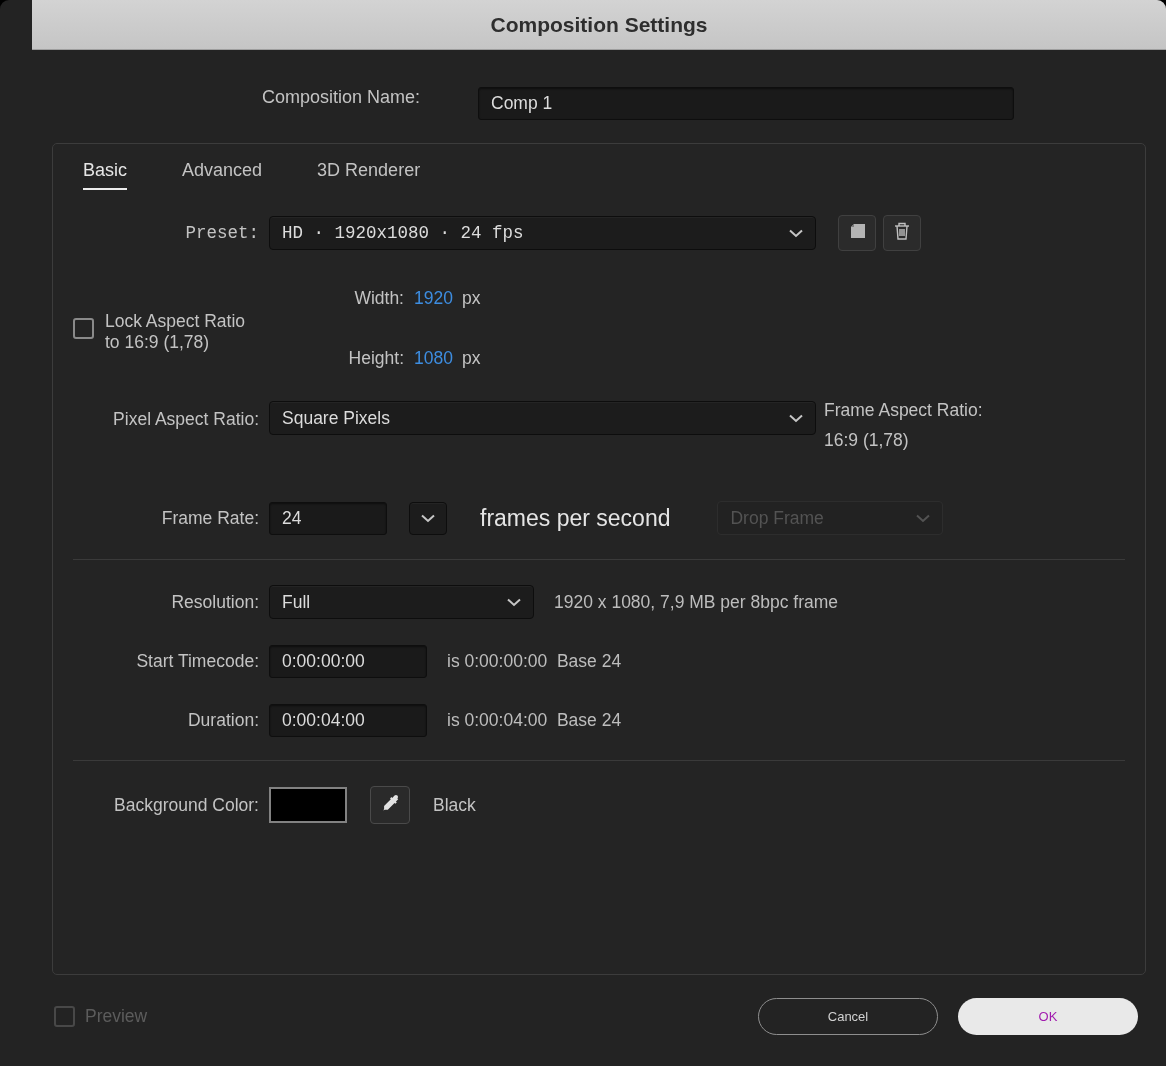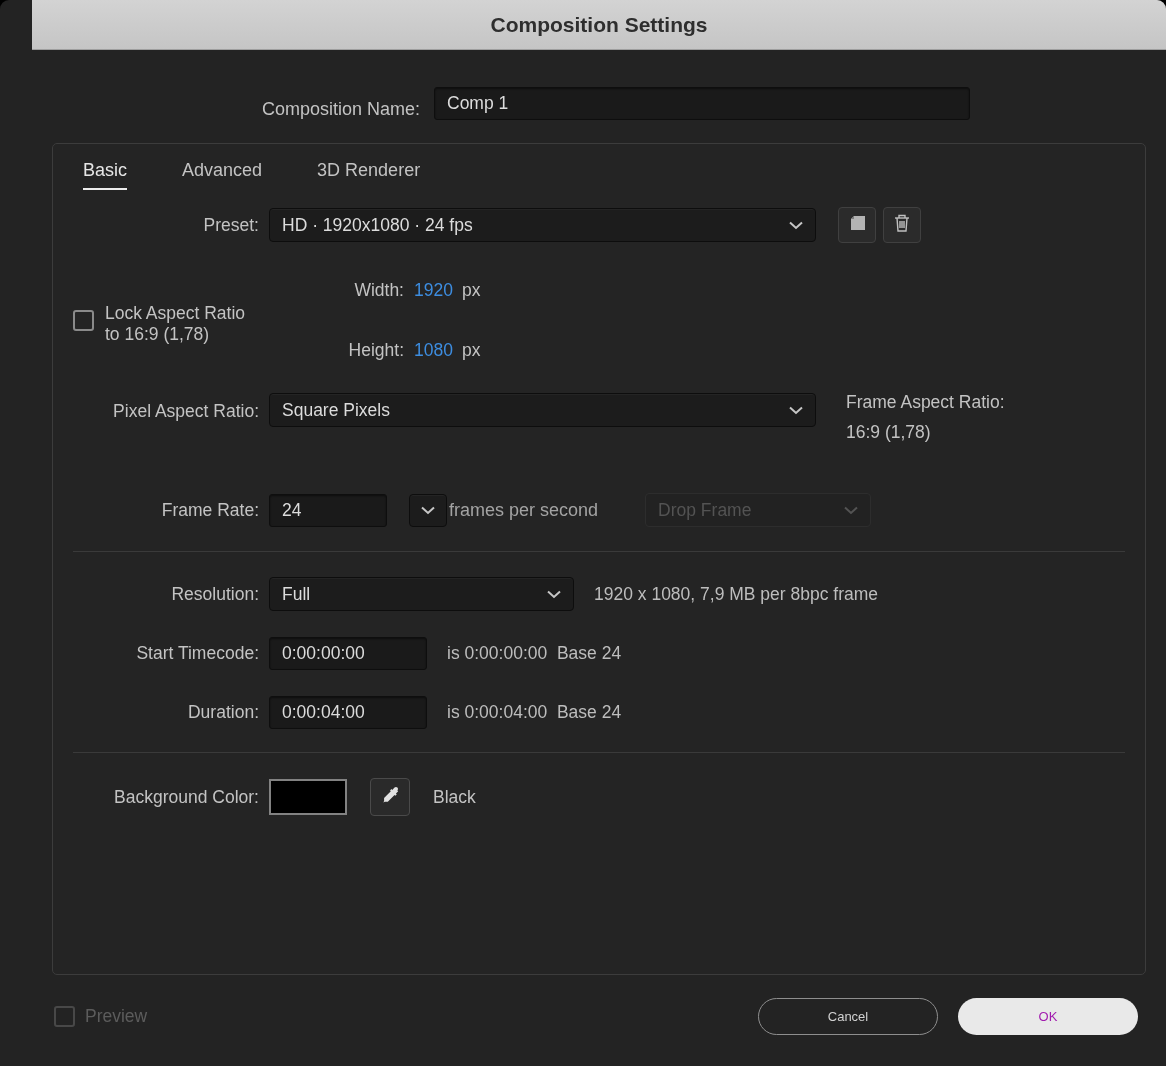--- a/index.html
+++ b/index.html
@@ -4,21 +4,21 @@
 <style>
   * { margin:0; padding:0; box-sizing:border-box; }
   html,body { background:#000; }
   body { font-family:"Liberation Sans","DejaVu Sans",sans-serif; color:#c3c3c3; }
   .dialog { width:1166px; height:1066px; background:#232323; border-radius:9px 9px 0 0; overflow:hidden;padding-left:32px; }
 
   .titlebar { height:50px; background:linear-gradient(#d3d3d3,#c5c5c5); border-bottom:1px solid #9e9e9e;
               display:flex; align-items:center; justify-content:center; }
   .titlebar .title { font-size:21px; font-weight:bold; color:#2e2e2e; }
 
-  .comp-row { display:flex; align-items:flex-end; margin-top:37px; }
+  .comp-row { display:flex; align-items:flex-start; margin-top:37px;gap:44px; }
   .comp-row .flabel { width:402px; text-align:right; padding-right:14px; font-size:18px; color:#c3c3c3; }
   input.text { background:#1a1a1a; border:1px solid #0e0e0e; border-radius:3px; color:#dcdcdc;
                font-size:17.5px; font-family:inherit; padding:0 12px; height:33px; outline:none;
                box-shadow: inset 0 1px 2px rgba(0,0,0,.5); }
   .comp-row input { width:536px; }
 
   .panel { margin:23px 20px 0; height:832px; border:1px solid #3c3c3c; border-radius:5px;
            background:#242424; padding:16px 20px 0; }
 
   .tabs { display:flex; gap:55px; margin-left:10px; }
@@ -26,51 +26,51 @@
   .tab.active { color:#e6e6e6; border-bottom-color:#ececec; }
 
   .row { display:flex; align-items:center; }
   .rlabel { width:186px; flex-shrink:0; text-align:right; margin-right:10px; font-size:17.5px; color:#c3c3c3; }
 
   .dropdown { height:34px; background:#1c1c1c; border:1px solid #0d0d0d; border-radius:4px;
               display:flex; align-items:center; justify-content:space-between; padding:0 12px;
               font-size:17.5px; color:#dcdcdc; box-shadow: inset 0 1px 0 rgba(255,255,255,.04); cursor:default; }
   .dropdown .chev { flex-shrink:0; margin-left:10px; display:flex; }
   .dd-preset, .dd-par { width:547px; }
-  .dd-resolution { width:305px;align-items:center; }
+  .dd-resolution { width:265px;align-items:center; }
   .dd-dropframe { width:226px; margin-left:47px; }
   .dropdown.disabled { color:#535353; border-color:#2d2d2d; background:#222; box-shadow:none; }
   .dropdown.disabled svg path { stroke:#535353; }
 
   .icon-btn { width:38px; height:36px; background:#2b2b2b; border:1px solid #404040; border-radius:4px;
               display:flex; align-items:center; justify-content:center; cursor:default; }
   .preset-btns { display:flex; gap:7px; margin-left:22px; }
 
-  .row-preset { margin-top:17px; }
+  .row-preset { margin-top:25px;font-family:Liberation Mono, monospace; }
 
   .dims { margin-top:30px; display:grid; grid-template-columns:186px 135px auto;
           column-gap:10px; row-gap:26px; align-items:center; }
   .dims .rlabel { width:auto; margin:0; }
   .dim-val { font-size:17.5px; height:34px; display:flex; align-items:center; }
   .blue { color:var(--accent-blue,#3d8de0); margin-right:9px; cursor:default; }
   .lock-wrap { grid-row:1 / span 2; display:flex; align-items:center; }
   .checkbox { width:21px; height:21px; border:2px solid #8a8a8a; border-radius:3px; background:transparent;
               margin-right:11px; flex-shrink:0; cursor:default; }
   .lock-wrap .cb-label { font-size:17.5px; color:#c3c3c3;margin-top:8px; }
 
   .row-par { margin-top:26px; align-items:flex-start; }
   .row-par .rlabel, .row-par .dd-par { margin-top:0; }
-  .far-block { margin-left:30px; font-size:17.5px; color:#c3c3c3; line-height:30px; margin-top:-6px; }
+  .far-block { margin-left:8px; font-size:17.5px; color:#c3c3c3; line-height:30px; margin-top:-6px; }
 
   .row-framerate { margin-top:46px; }
   .input-framerate { width:118px; }
   .chev-btn { width:38px; height:33px; margin-left:22px; background:#1c1c1c; border:1px solid #0d0d0d;
               border-radius:4px; display:flex; align-items:center; justify-content:center;
               box-shadow: inset 0 1px 0 rgba(255,255,255,.04); cursor:default; }
-  .fr-suffix { margin-left:2px; font-size:18px; color:#a3a3a3; }
+  .fr-suffix { margin-left:33px; font-size:23px; color:#e5e5e5; }
 
   .divider { height:1px; background:#3a3a3a; }
   .div-1 { margin-top:24px; }
   .div-2 { margin-top:23px; }
 
   .row-resolution { margin-top:25px; }
   .info-text { margin-left:20px; font-size:17.5px; color:#bdbdbd; white-space:pre; }
   .row-start, .row-duration { margin-top:26px; }
   .input-timecode { width:158px; }
 

